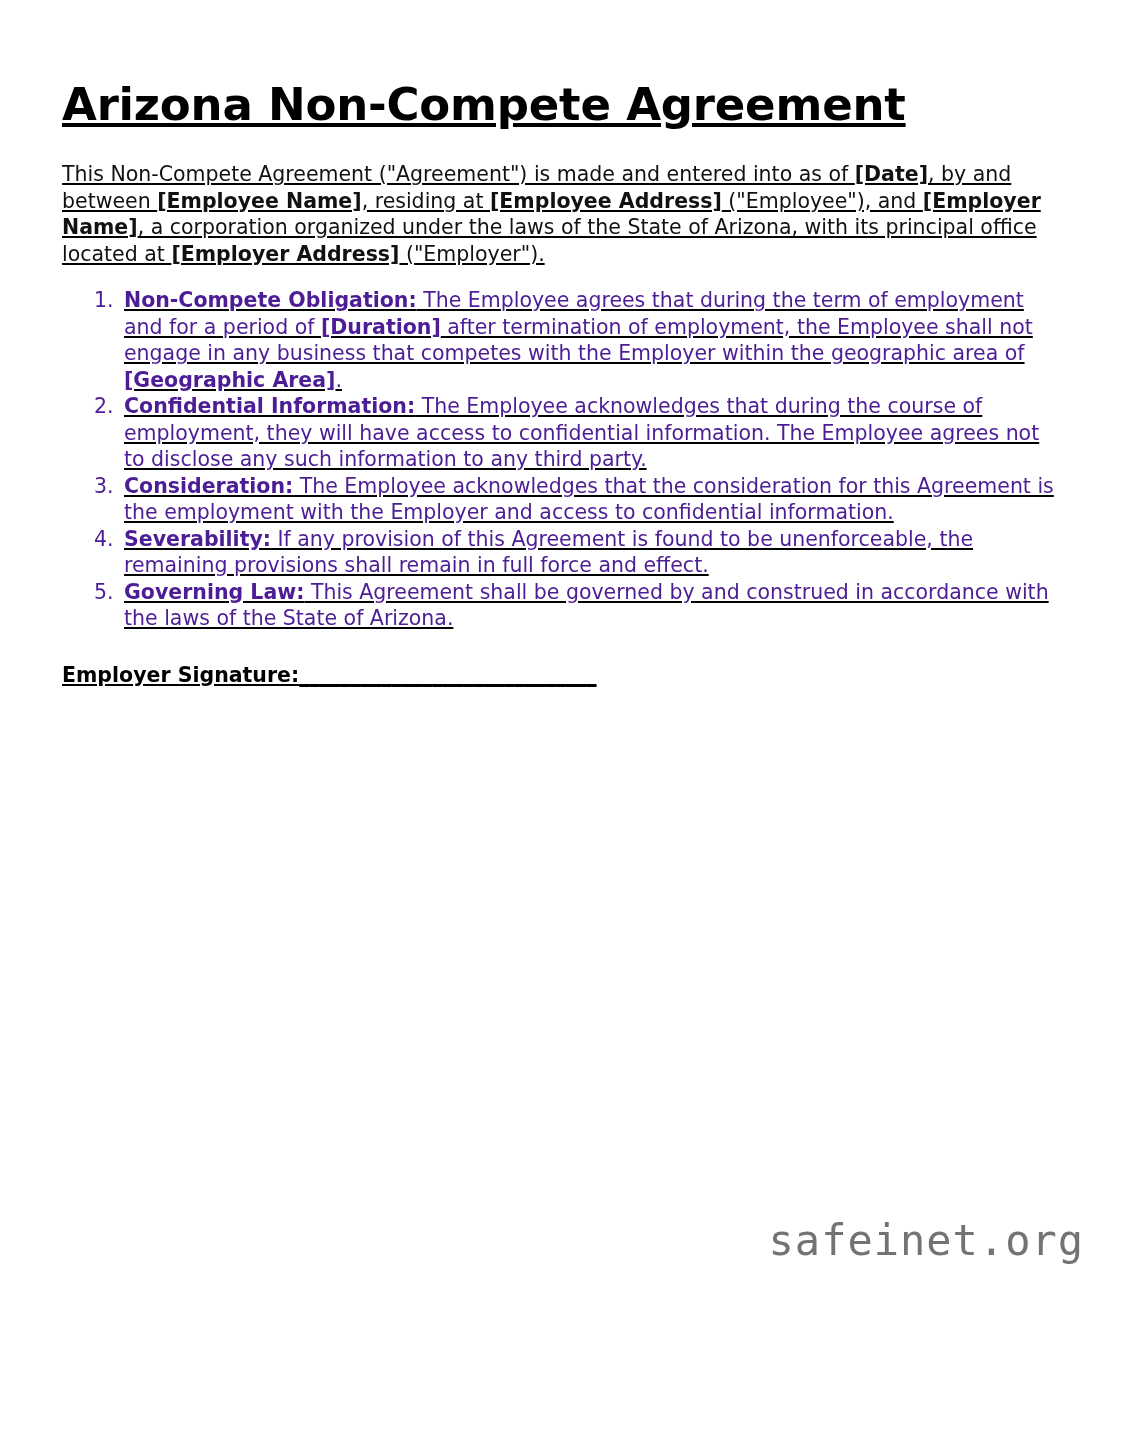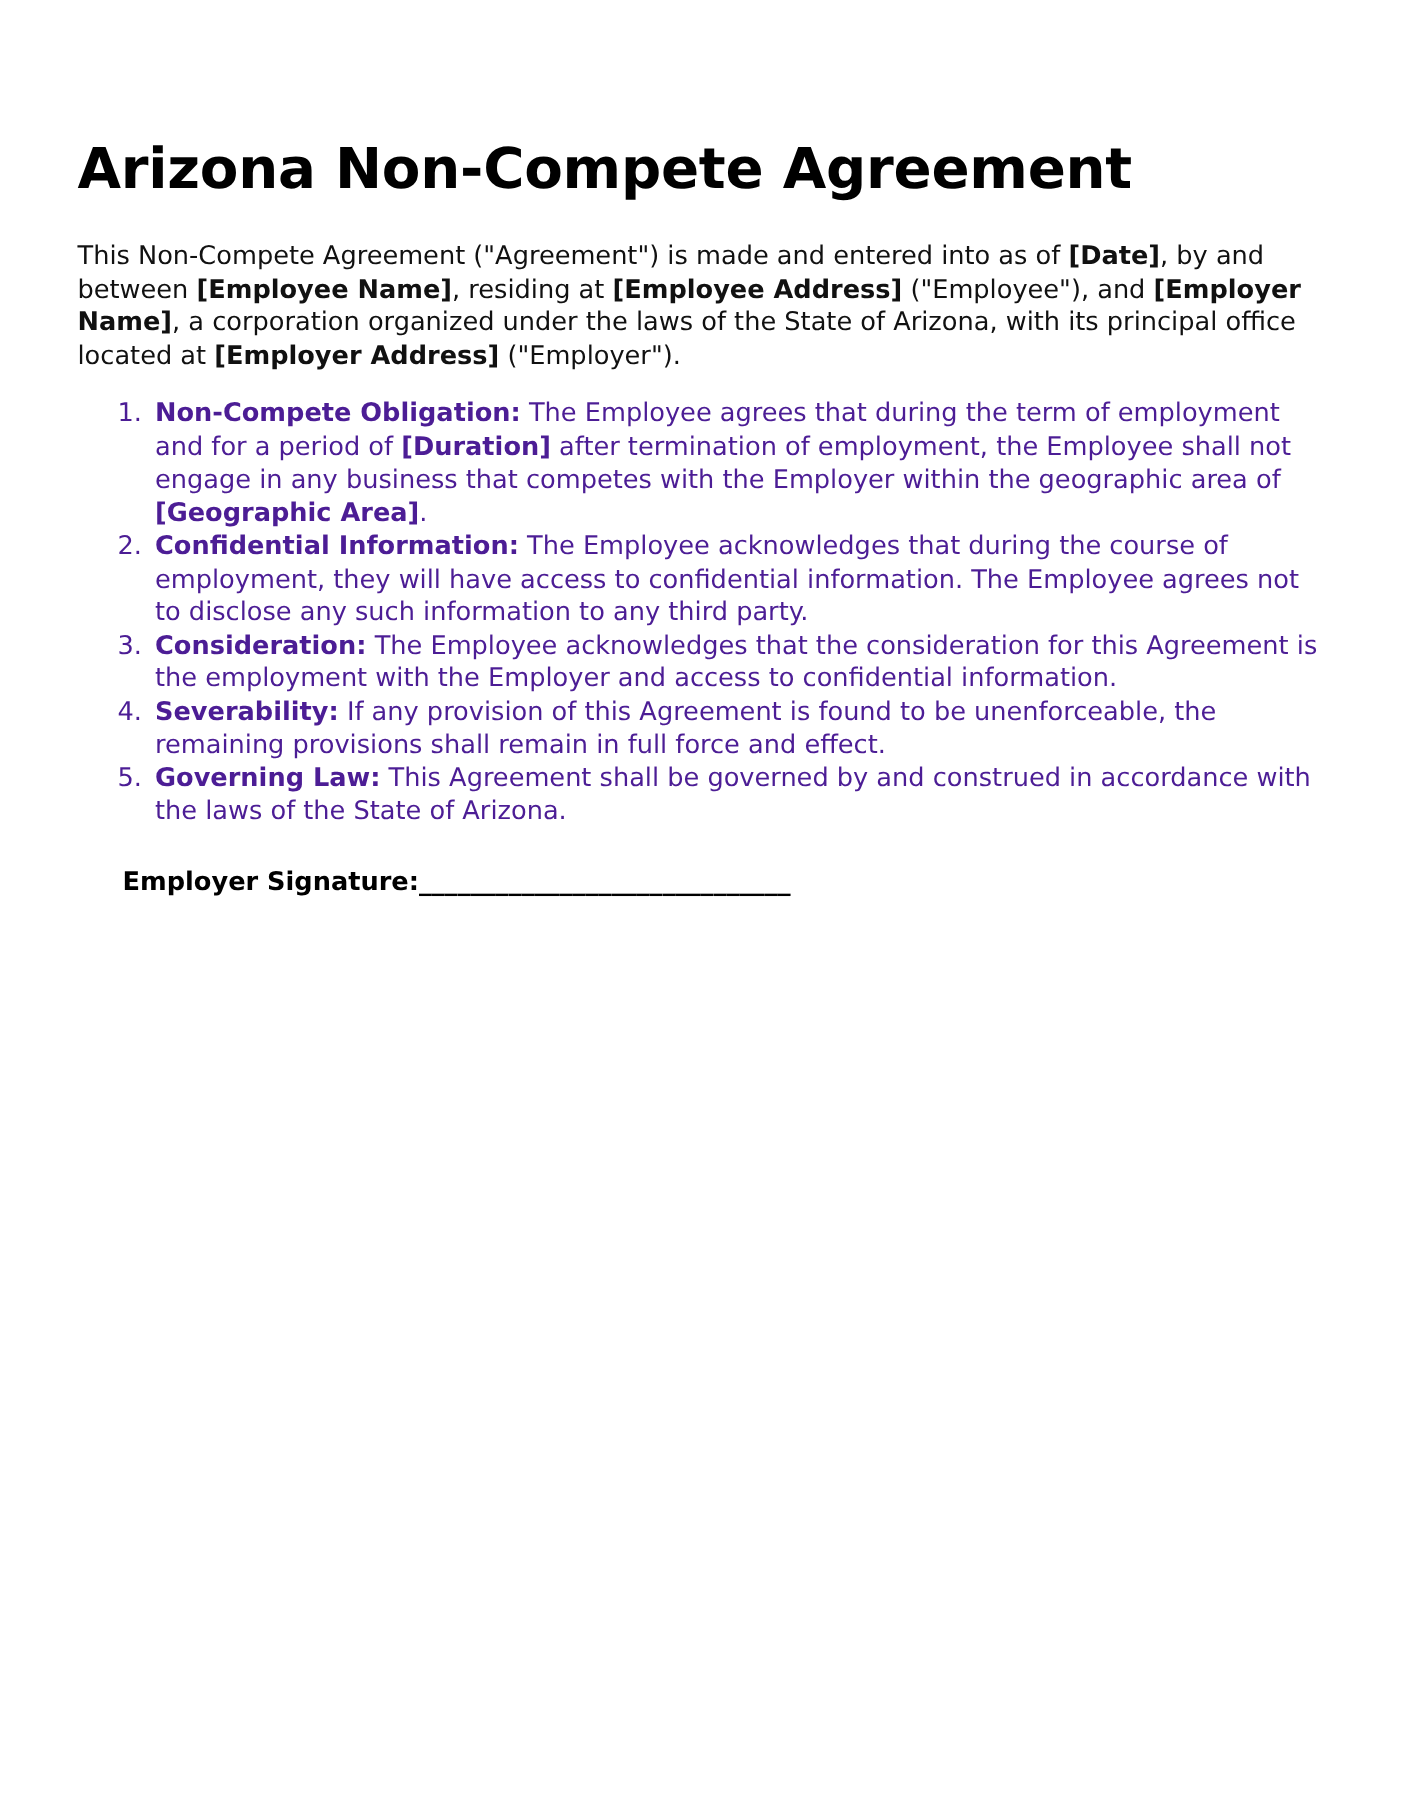--- a/index.html
+++ b/index.html
@@ -17,21 +17,22 @@
     overflow: hidden;
   }
 
   .page {
     position: absolute;
     left: 0;
     top: 0;
     width: 1124px;
     height: 1295px;
     box-sizing: border-box;
-    padding: 92px 70px 0 62px;
+    padding: 62px 70px 0 62px;
+    text-decoration: underline;
   }
 
   .doc-title {
     font-size: 45px;
     font-weight: bold;
     line-height: 1.18;
     letter-spacing: -0.2px;
     margin: 16px 0 30px 0;
     color: #000000;
   }
@@ -64,21 +65,20 @@
   .clause-term {
     font-weight: bold;
   }
 
   b, strong, .ph {
     font-weight: bold;
   }
 
   .sig-block {
     margin-top: 30px;
-    margin-left: 36px;
   }
   .sig-row {
     font-size: 20.5px;
     line-height: 26.5px;
     margin: 0 0 22px 0;
     white-space: nowrap;
   }
   .sig-label {
     font-weight: bold;
   }
@@ -126,14 +126,15 @@
     </li>
     </ol>
 
 
   <div class="sig-block">
       <div class="sig-row">
       <span class="sig-label">Employer Signature:</span><span class="sig-line">_____________________________</span>
     </div>
     </div>
 
+  <div class="watermark">safeinet.org</div>
 
 </div>
 
 </body></html>

